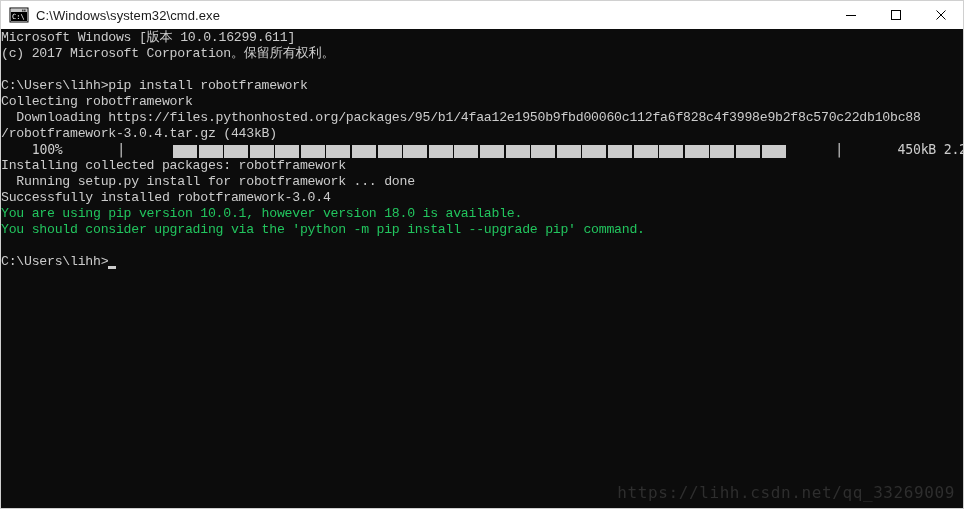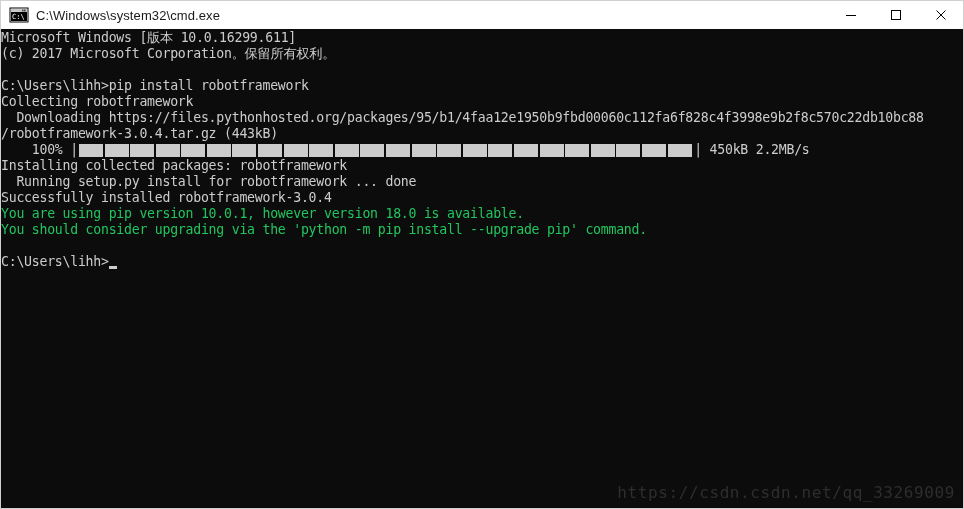--- a/index.html
+++ b/index.html
@@ -93,30 +93,32 @@
     line-height: 16px;
     color: #cccccc;
     white-space: pre;
     letter-spacing: -0.25px;
   }
 
   .line {
     height: 16px;
     white-space: pre;
     overflow: hidden;
+    font-family: Liberation Mono, monospace;
   }
   .line.yellow { color: #22c55e; }
   .line.blank  { color: transparent; }
 
   
   .pb-line {
     height: 16px;
     display: flex;
-    align-items: center;
-    white-space: pre;
+    align-items: flex-end;
+    white-space: pre;
+    gap: 47px;
   }
   .pb-pct {
     display: inline-block;
     white-space: pre;
   }
   .pb-bar {
     display: flex;
     align-items: center;
     height: 13px;
     margin: 0 1px;
@@ -191,16 +193,16 @@
           <line x1="1.5" y1="1.5" x2="10.5" y2="10.5" stroke="#000000" stroke-width="1"></line>
           <line x1="10.5" y1="1.5" x2="1.5" y2="10.5" stroke="#000000" stroke-width="1"></line>
         </svg>
       </div>
     </div>
   </div>
 
   <div id="console">
     <div id="console-lines"><div class="line">Microsoft Windows [版本 10.0.16299.611]</div><div class="line">(c) 2017 Microsoft Corporation。保留所有权利。</div><div class="line blank"> </div><div class="line">C:\Users\lihh&gt;pip install robotframework</div><div class="line">Collecting robotframework</div><div class="line">  Downloading https://files.pythonhosted.org/packages/95/b1/4faa12e1950b9fbd00060c112fa6f828c4f3998e9b2f8c570c22db10bc88</div><div class="line">/robotframework-3.0.4.tar.gz (443kB)</div><div class="pb-line"><span class="pb-pct">    100% </span><span class="pb-pipe">|</span><span class="pb-bar"><span class="pb-blocks"><span class="pb-block"></span><span class="pb-block"></span><span class="pb-block"></span><span class="pb-block"></span><span class="pb-block"></span><span class="pb-block"></span><span class="pb-block"></span><span class="pb-block"></span><span class="pb-block"></span><span class="pb-block"></span><span class="pb-block"></span><span class="pb-block"></span><span class="pb-block"></span><span class="pb-block"></span><span class="pb-block"></span><span class="pb-block"></span><span class="pb-block"></span><span class="pb-block"></span><span class="pb-block"></span><span class="pb-block"></span><span class="pb-block"></span><span class="pb-block"></span><span class="pb-block"></span><span class="pb-block"></span></span></span><span class="pb-pipe">|</span><span> 450kB 2.2MB/s</span></div><div class="line">Installing collected packages: robotframework</div><div class="line">  Running setup.py install for robotframework ... done</div><div class="line">Successfully installed robotframework-3.0.4</div><div class="line yellow">You are using pip version 10.0.1, however version 18.0 is available.</div><div class="line yellow">You should consider upgrading via the 'python -m pip install --upgrade pip' command.</div><div class="line blank"> </div><div class="line"><span>C:\Users\lihh&gt;</span><span class="cursor"></span></div></div>
 
-    <div id="watermark">https://csdn.csdn.net/qq_33269009</div>
+    <div id="watermark">https://lihh.csdn.net/qq_33269009</div>
   </div>
 
 </div>
 
 </body></html>

